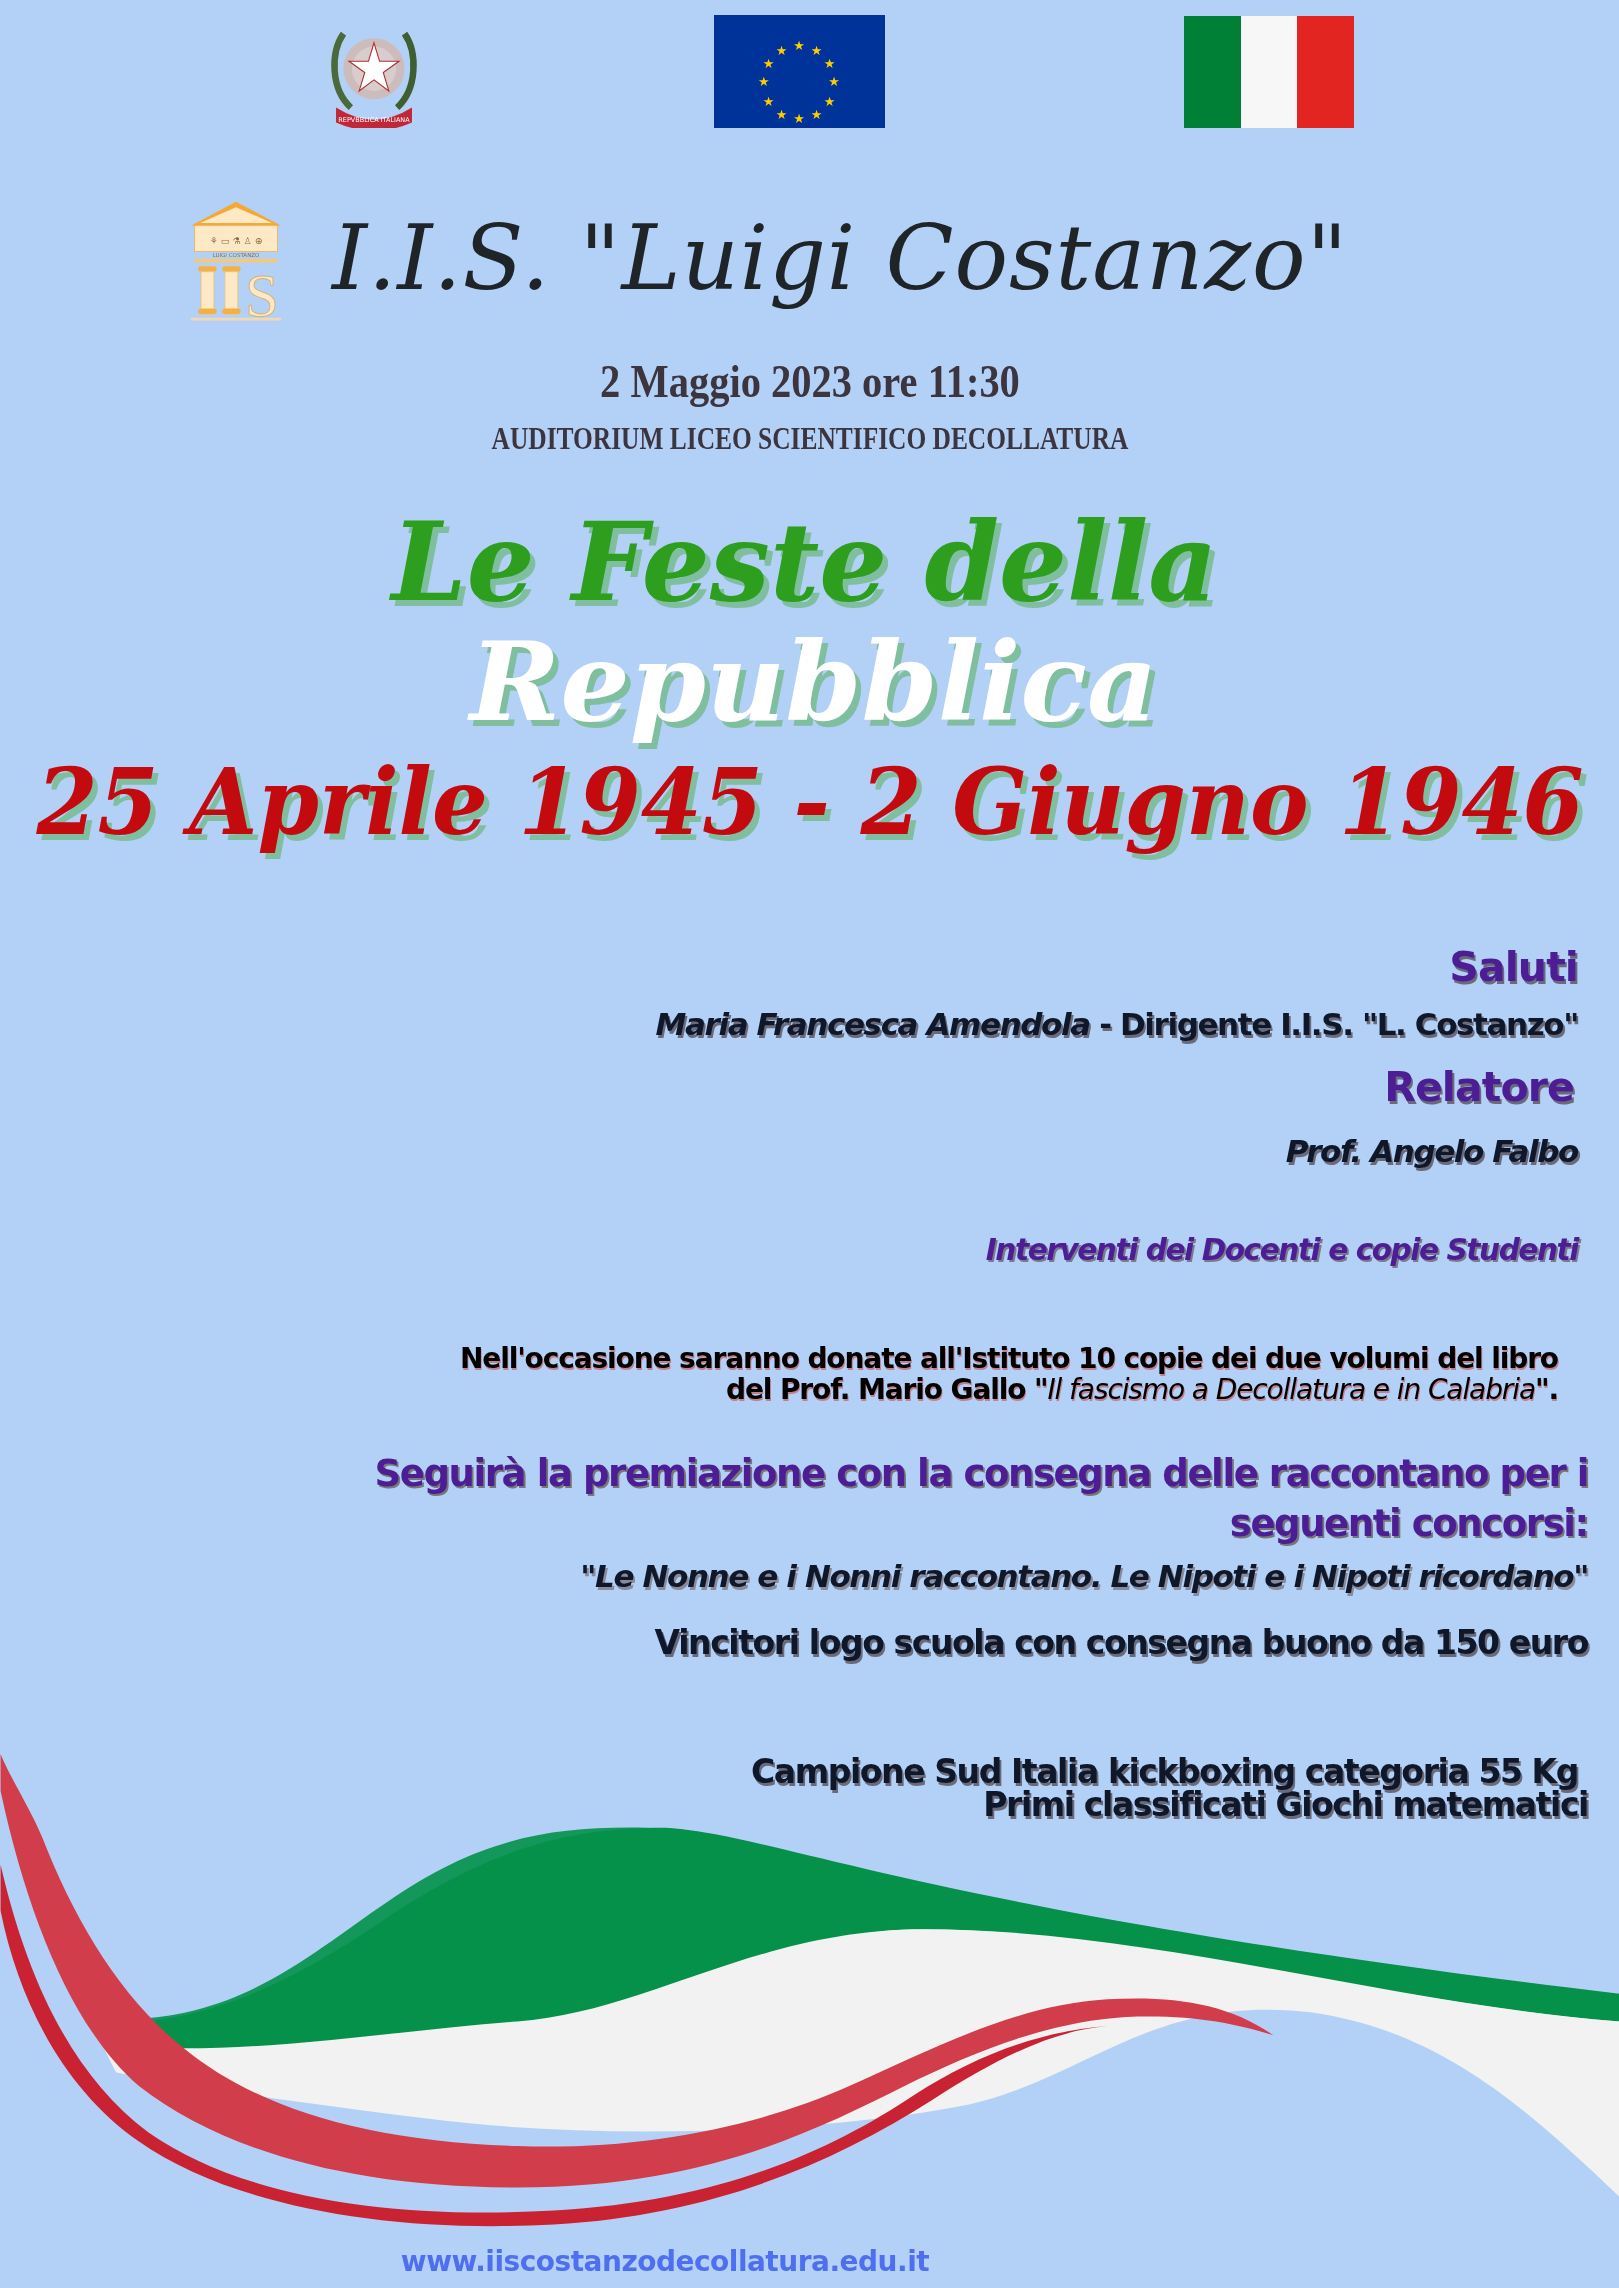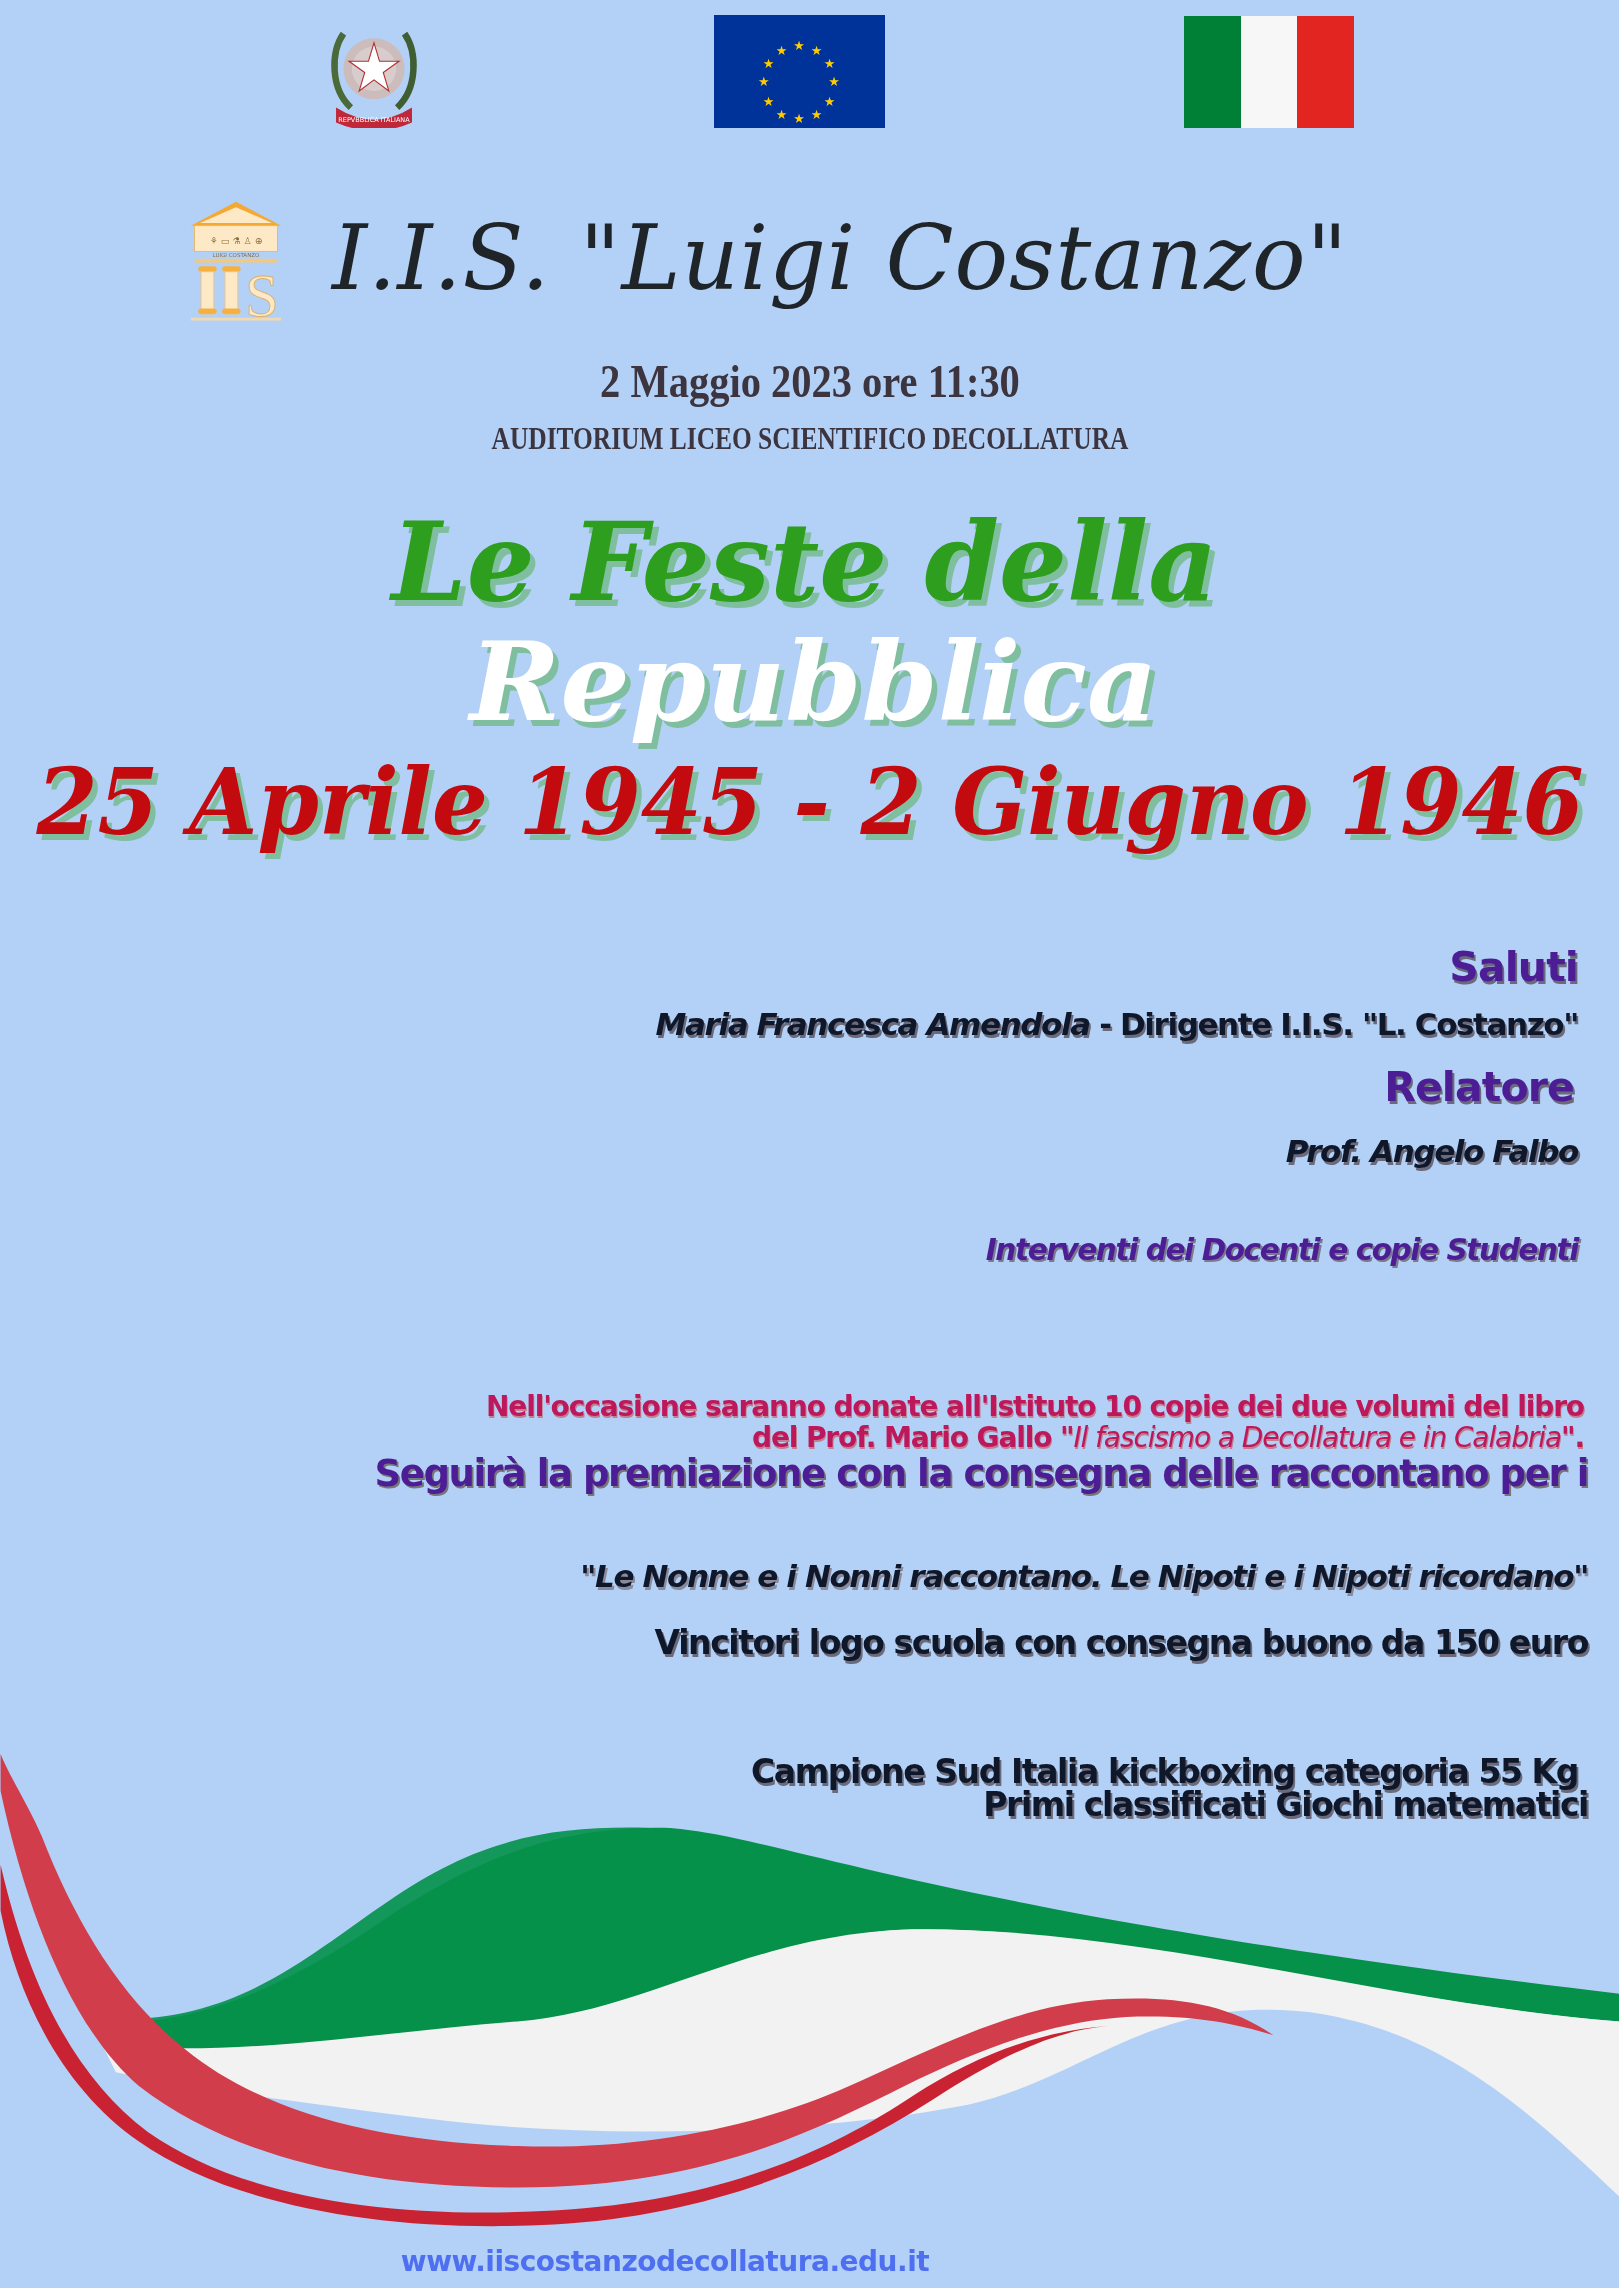--- a/index.html
+++ b/index.html
@@ -56,22 +56,22 @@
   .it { font-style: italic; }
   .red { color: #0f172a; }
   .black { color: #4c1d95; }
 
   #saluti-head { right: 42px; top: 943px; font-size: 41px; letter-spacing: -0.9px; }
   #saluti-name { right: 42px; top: 1006px; font-size: 31px; letter-spacing: -1.4px; }
   #relatore-head { right: 46px; top: 1063px; font-size: 41px; letter-spacing: -0.9px; }
   #relatore-name { right: 42px; top: 1133px; font-size: 31px; letter-spacing: -1.4px; }
   #interventi { right: 42px; top: 1233px; font-size: 29.5px; letter-spacing: -1.4px; text-shadow: 1.8px 1.8px 0 #7a7a8a; }
   #donation {
-    right: 36px; top: 1343px; font-size: 28px; font-weight: bold; color: #be185d;
-    line-height: 31px; letter-spacing: -1.1px; text-shadow: 0.9px 1.8px 0 #c08090; margin-top: 48px;
+    right: 62px; top: 1343px; font-size: 28px; font-weight: bold; color: #000000;
+    line-height: 31px; letter-spacing: -1.1px; text-shadow: 0.9px 1.8px 0 #c08090;
   }
   #premiazione {
     right: 32px; top: 1449px; font-size: 37px; line-height: 50px;
     letter-spacing: -1.4px; text-shadow: 1.8px 1.8px 0 #777;
   }
   #concorso-1 { right: 32px; top: 1558px; font-size: 31px; letter-spacing: -1.4px; text-shadow: 1.8px 2.8px 0 #8a8a9a; }
   #concorso-2 { right: 32px; top: 1623px; font-size: 33px; letter-spacing: -1.4px; }
   #concorso-3 { right: 32px; top: 1785px; font-size: 33px; letter-spacing: -1.4px; }
   #concorso-4 { right: 42px; top: 1752px; font-size: 33px; letter-spacing: -1.4px; }
 
@@ -156,20 +156,21 @@
 <div id="relatore-name" class="r red it">Prof.  Angelo Falbo</div>
 <div id="interventi" class="r black it">Interventi dei Docenti e copie Studenti</div>
 
 <div id="donation" class="r">
   <div>Nell'occasione saranno donate all'Istituto 10 copie dei due volumi del libro</div>
   <div><span>del Prof. Mario Gallo "</span><span class="it" style="font-weight:normal">Il fascismo a Decollatura e in Calabria</span><span>".</span></div>
 </div>
 
 <div id="premiazione" class="r black">
   <div>Seguirà la premiazione con la consegna delle raccontano per i</div>
+  <div>seguenti concorsi:</div>
 </div>
 
 <div id="concorso-1" class="r red it">"Le Nonne e i Nonni raccontano. Le Nipoti e i Nipoti ricordano"</div>
 <div id="concorso-2" class="r red">Vincitori logo scuola con consegna buono da 150 euro</div>
 <div id="concorso-3" class="r red">Primi classificati Giochi matematici</div>
 <div id="concorso-4" class="r red">Campione Sud Italia kickboxing categoria 55 Kg</div>
 
 <div id="ribbon" class="abs">
   <svg viewBox="0 0 1755 580" width="1620" height="535">
 

